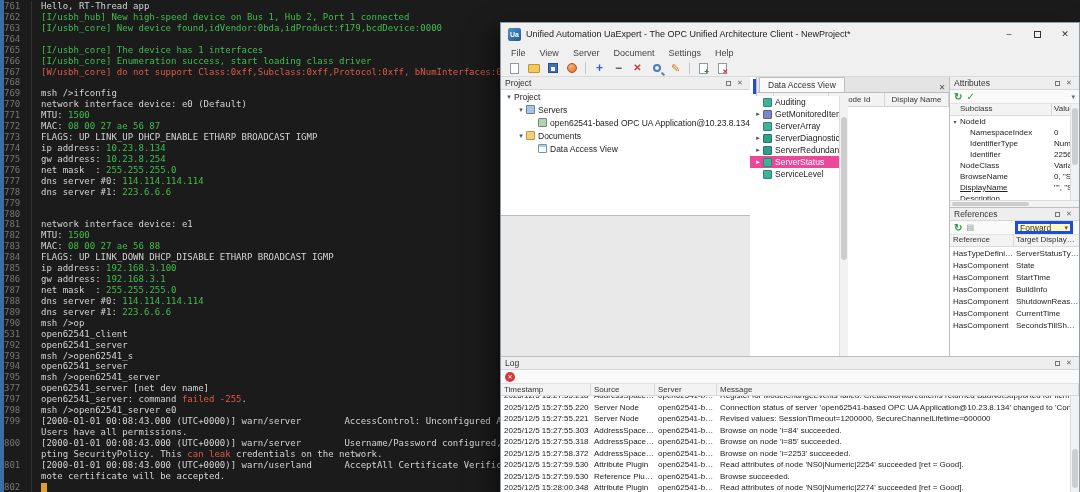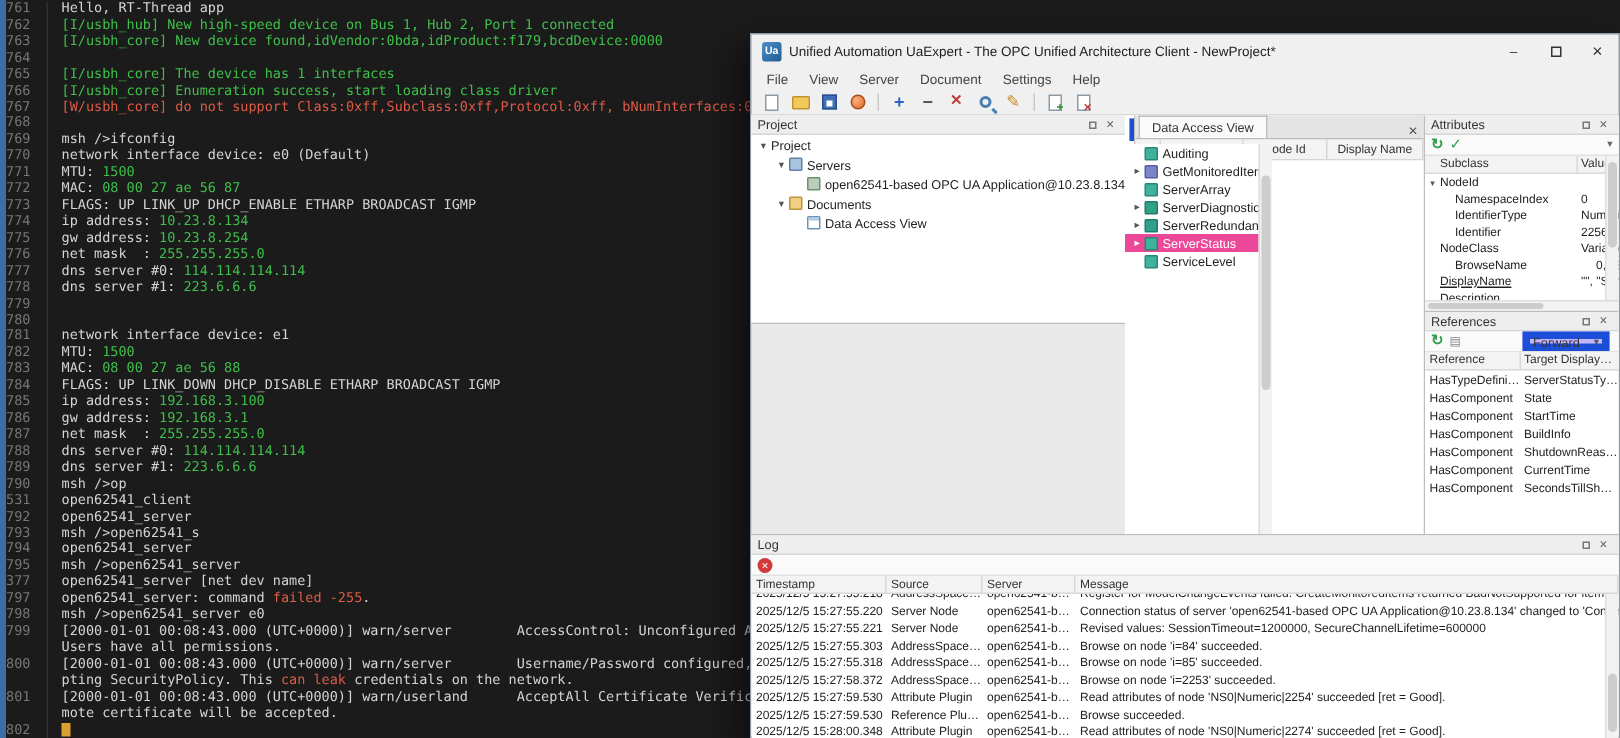--- a/index.html
+++ b/index.html
@@ -78,21 +78,21 @@
 .sel .texp{color:#fff}
 .ni-servers{background:#a8c4de;border:1px solid #5d82a5}
 .ni-server{background:#b8ceb8;border:1px solid #6d8f6d}
 .ni-documents{background:#f0d080;border:1px solid #bd9540}
 .ni-document{background:#fff;border:1px solid #6a93bb;box-shadow:inset 0 2px 0 #aecbe4}
 .ni-var{background:#3eb39b;border:1px solid #2b8573}
 .ni-obj{background:#2fa08a;border:1px solid #23796a}
 .ni-method{background:#7a86c9;border:1px solid #5560a0}
 
 
-.combo{height:15px;margin:2px 3px;border:5px solid #1d4ed8;background:#c4b5fd;display:flex;align-items:center;padding:0 3px;gap:3px;font-size:8.5px;color:#333}
+.combo{height:15px;margin:2px 3px;border:3px solid #1d4ed8;background:#fef9c3;display:flex;align-items:center;padding:0 3px;gap:3px;font-size:8.5px;color:#333}
 .combo .arrow{margin-left:auto;color:#555;font-size:7px}
 .hlico{flex:none;width:8px;height:8px;background:linear-gradient(135deg,#f2b04a,#d2691e);border-radius:1px}
 .combo.small{height:13px;margin:0 2px 0 auto;width:58px;padding:0 2px}
 
 
 .ptools{flex:none;height:14px;display:flex;align-items:center;gap:4px;padding:0 4px;background:#fafafa;border-bottom:1px solid #e2e2e2}
 .gi{font-size:10px;line-height:1}
 .gi-refresh{color:#2e9e4f;font-weight:bold}
 .gi-check{color:#2e9e4f}
 .gi-chev{color:#666;font-size:7px;margin-left:auto}
@@ -416,21 +416,21 @@
                       <span class="aname" style="padding-left: 10px;">Identifier</span>
                       <span class="aval">2256</span>
                     </div>
                     <div class="atrow">
                       <span class="texp"></span>
                       <span class="aname" style="padding-left: 0px;">NodeClass</span>
                       <span class="aval">Variable</span>
                     </div>
                     <div class="atrow">
                       <span class="texp"></span>
-                      <span class="aname" style="padding-left: 0px; margin-left: 10px;">BrowseName</span>
+                      <span class="aname" style="padding-left: 0px;">BrowseName</span>
                       <span class="aval">0, "ServerStatus"</span>
                     </div>
                     <div class="atrow">
                       <span class="texp"></span>
                       <span class="aname" style="padding-left: 0px; text-decoration: underline;">DisplayName</span>
                       <span class="aval">"", "ServerStatus"</span>
                     </div>
                     <div class="atrow">
                       <span class="texp"></span>
                       <span class="aname" style="padding-left: 0px;">Description</span>

